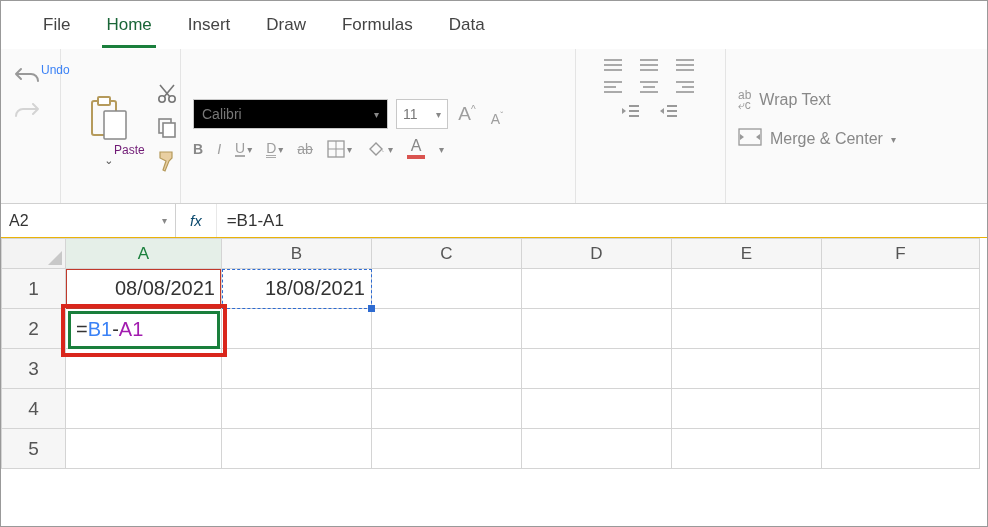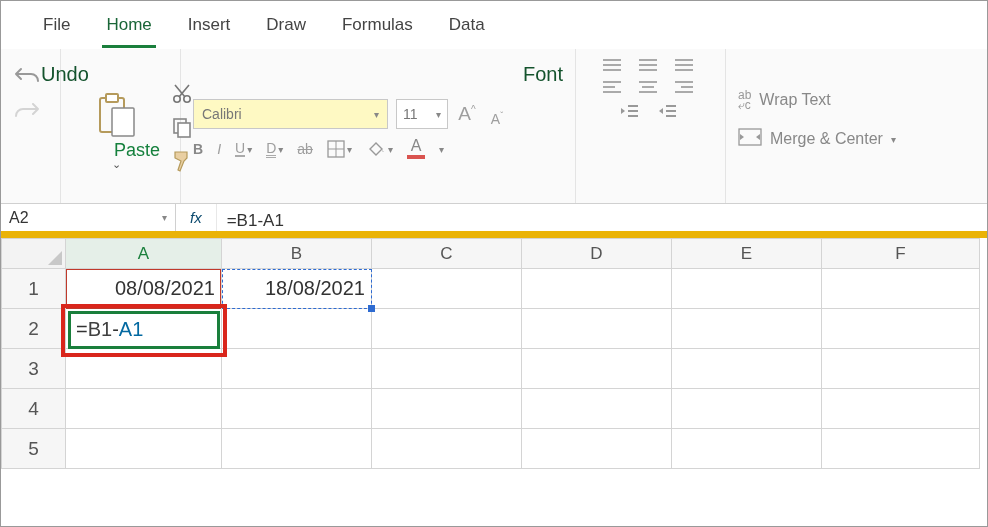--- a/index.html
+++ b/index.html
@@ -7,40 +7,40 @@
 
     
     .ribbon-tabs { display: flex; padding: 8px 20px 0 38px; gap: 28px; border-bottom: 1px solid rgba(0,0,0,0); }
     .ribbon-tab { padding: 6px 4px 10px 4px; color: #444; cursor: pointer; font-size: 17px; }
     .ribbon-tab.active { color: #1a6638; border-bottom: 3px solid #1a7f3c; }
 
     
     .ribbon-body { display: flex; height: 155px; background: #fafafa; border-bottom: 1px solid #d0d0d0; }
     .ribbon-group { display: flex; justify-content: space-between; padding: 10px 12px 4px 12px; border-right: 1px solid #e4e4e4; }
     .ribbon-group:last-child { border-right: none; }
-    .group-label { text-align: center; color: #14532d; font-size: 20px; padding: 4px 0 2px 0; }
+    .group-label { text-align: center; color: #3b82f6; font-size: 12px; padding: 4px 0 2px 0; }
     .group-content { flex: 1; display: flex; align-items: center; }
 
     
     .undo-group { width: 60px; }
     .undo-icons { display: flex; flex-direction: column; gap: 12px; align-items: center; padding-top: 6px; }
     .undo-icons svg { stroke: #888; }
 
     
     .clipboard-group { width: 120px; }
     .clipboard-main { display: flex; gap: 10px; }
     .paste-block { display: flex; flex-direction: column; align-items: center; }
-    .paste-label { font-size: 18px; color: #15803d; margin-top: 2px; margin-left: 41px; }
+    .paste-label { font-size: 12px; color: #701a75; margin-top: 2px; margin-left: 41px; }
     .paste-chev { line-height: 6px; color:#555; font-size: 11px;}
     .clip-side { display: flex; flex-direction: column; gap: 8px; align-items: center; }
 
     
     .font-group { flex: 0 0 395px; }
     .font-row1 { display:flex; gap:8px; align-items:center; margin-bottom: 10px;}
-    .font-name-box { display:flex; align-items:center; justify-content:space-between; border:1px solid #c8c8c8; background:#fef9c3; width:195px; height:30px; padding: 0 8px; color:#777;}
+    .font-name-box { display:flex; align-items:center; justify-content:space-between; border:1px solid #c8c8c8; background:#000000; width:195px; height:30px; padding: 0 8px; color:#777;}
     .font-size-box { display:flex; align-items:center; justify-content:space-between; border:1px solid #c8c8c8; background:#fff; width:52px; height:30px; padding:0 6px; color:#777;}
     .chev { color:#888; font-size:10px;}
     .font-btn { color:#9e9e9e; min-width:22px; text-align:center;}
     .font-row2 { display:flex; gap:14px; align-items:center; color:#9e9e9e; }
     .font-row2 > span { display:inline-flex; align-items:center; gap:2px;}
     .underline-solid { border-bottom:2px solid #aaa; display:inline-block; line-height:14px;}
     .underline-double { border-bottom:3px double #aaa; display:inline-block; line-height:14px;}
     .fontcolor-bar { display:flex; flex-direction:column; align-items:center;}
     .fontcolor-bar .bar { height:4px; width:18px; background:#d9534f;}
 
@@ -50,21 +50,21 @@
     .align-row { display:flex; gap:18px; }
     .align-ic { display:flex; flex-direction:column; gap:3px;}
     .align-ic span { display:block; height:2px; width:18px; background:#aaa;}
 
     
     .wrap-group { flex:1; }
     .wrap-row { display:flex; align-items:center; gap:8px; color:#888; font-size:16px; margin-bottom:18px; }
     .wrap-row svg { flex-shrink:0;}
 
     
-    .formula-bar { display:flex; align-items:flex-end; height:34px; border-bottom:7px solid #eab308;}
+    .formula-bar { display:flex; align-items:center; height:34px; border-bottom:1px solid #eab308;}
     .name-box { width:175px; height:100%; border-right:1px solid #d0d0d0; display:flex; align-items:center; justify-content:space-between; padding:0 8px; font-size:16px; color:#333;}
     .fx-label { padding: 0 14px; font-style:italic; color:#0c4a6e; font-size:15px; border-right:1px solid #e8e8e8; height:100%; display:flex; align-items:center;}
     .formula-input { flex:1; padding: 0 10px; font-size:17px; color:#333;}
 
     
     .sheet { position:relative; }
     .grid { border-collapse: collapse; table-layout: fixed; }
     .grid th, .grid td { border:1px solid #d4d4d4; font-weight:normal;}
     .corner { width:64px; height:30px; background:#f3f3f3;}
     .corner::after { content:""; position:absolute; }
@@ -77,23 +77,23 @@
     .row2-head { text-align:center;}
 
     
     .sel-a2 { position:absolute; border:3px solid #1a7f3c; background:#fff; pointer-events:none;}
     .red-box { position:absolute; border:4px solid #d9261c; pointer-events:none;}
     .ref-a1 { position:absolute; border:1px solid #c0392b; pointer-events:none;}
     .ref-b1 { position:absolute; border:1px dashed #2e6bd1; pointer-events:none;}
     .ref-b1::after { content:""; position:absolute; right:-4px; bottom:-4px; width:7px; height:7px; background:#2e6bd1;}
     .a2-text { position:absolute; font-size:20px; }
     .a2-text .eq { color:#333;}
-    .a2-text .b1 { color:#404040;}
+    .a2-text .b1 { color:#3b82f6;}
     .a2-text .minus { color:#333;}
-    .a2-text .a1 { color:#0369a1;}
+    .a2-text .a1 { color:#a21caf;}
 
     .ab { font-size:12px; line-height:10px; color:#999; }
   </style>
 </head>
 <body>
 
 <div class="ribbon-tabs">
   <div class="ribbon-tab">File</div>
   <div class="ribbon-tab active">Home</div>
   <div class="ribbon-tab">Insert</div>
@@ -195,21 +195,20 @@
             </svg>
             <span class="chev"> ▾</span>
         </span>
         <span class="fontcolor-bar">
           <span style="color:#888;font-size:16px;line-height:14px;">A</span>
             <span class="bar"></span>
         </span>
           <span class="chev">▾</span>
       </div>
     </div>
-    <div class="group-label">Font</div>
   </div>
 
   <div class="ribbon-group align-group">
     <div class="group-content align-rows">
       <div class="align-row">
         <span class="align-ic">
             <span></span>
             <span></span>
             <span></span>
           </span>

